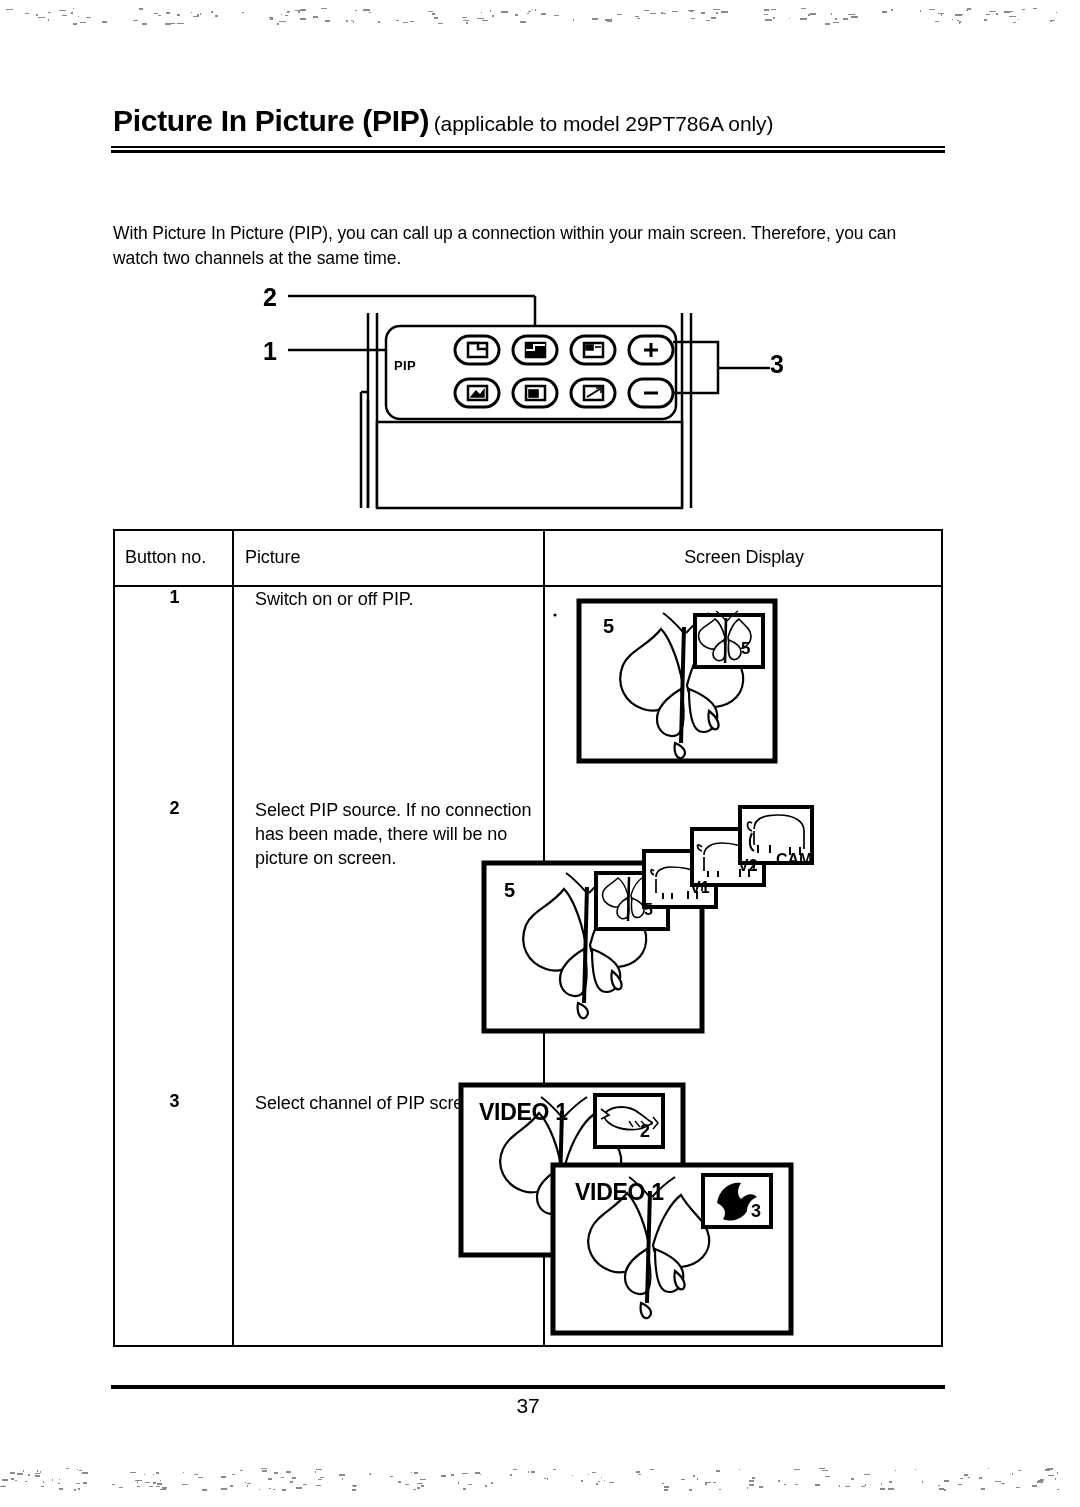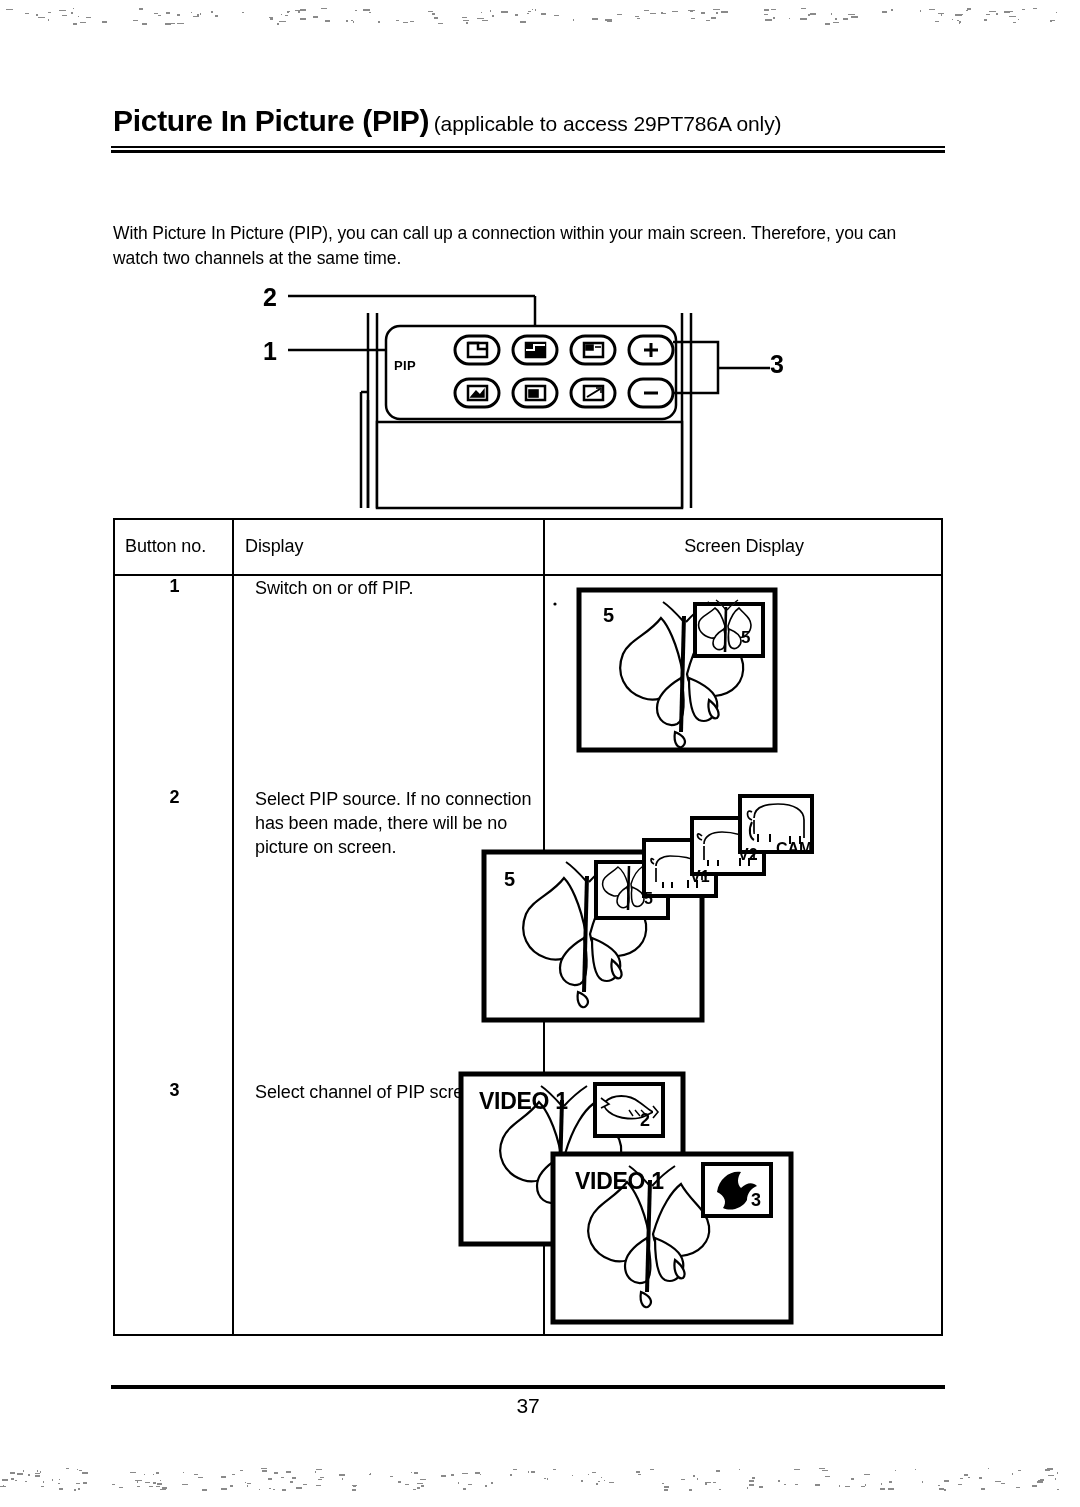--- a/index.html
+++ b/index.html
@@ -123,21 +123,21 @@
     text-align: center;
     font-size: 19px;
     font-weight: bold;
     letter-spacing: -0.2px;
   }
 
   
   .tbl {
     position: absolute;
     left: 113px;
-    top: 518px;
+    top: 529px;
     width: 830px;
     height: 818px;
     border: 2px solid #000;
     box-sizing: border-box;
     padding-left: 16px;
   }
   .tbl .vline {
     position: absolute;
     top: 0;
     width: 2px;
@@ -366,21 +366,21 @@
       <i style="left:154px;top:5px;width:4px;height:1px;"></i>
       <i style="left:477px;top:10px;width:7px;height:1px;"></i>
       <i style="left:929px;top:1px;width:6px;height:1px;"></i>
       <i style="left:434px;top:9px;width:4px;height:2px;"></i>
       <i style="left:515px;top:6px;width:3px;height:2px;"></i>
       <i style="left:102px;top:13px;width:5px;height:2px;"></i>
     </div>
 
   <div class="heading">
     <span class="h-main">Picture In Picture (PIP)</span>
-    <span class="h-sub">(applicable to access 29PT786A only)</span>
+    <span class="h-sub">(applicable to model 29PT786A only)</span>
   </div>
   <div class="rule-double">
     <div class="r1"></div>
       <div class="r2"></div>
   </div>
 
   <div class="body-copy">With Picture In Picture (PIP), you can call up a connection within your main screen. Therefore, you can watch two channels at the same time.</div>
 
   <div class="remote-fig">
     <svg width="570" height="235" viewBox="0 0 570 235" fill="none" stroke="#000">
@@ -454,21 +454,21 @@
     <span class="callout-num c3">3</span>
     <span class="pip-label">PIP</span>
   </div>
 
   <div class="tbl">
     <div class="vline v1"></div>
     <div class="vline v2"></div>
     <div class="hline"></div>
 
     <span class="th c-btn">Button no.</span>
-    <span class="th c-fn">Display</span>
+    <span class="th c-fn">Picture</span>
     <span class="th c-sd">Screen Display</span>
 
     <div class="row-num r1">
       <span>1</span>
     </div>
     <div class="row-fn r1">Switch on or off PIP.</div>
 
     <div class="sd sd1">
       <svg width="250" height="200" viewBox="0 0 250 200" fill="none" stroke="#000">
 

